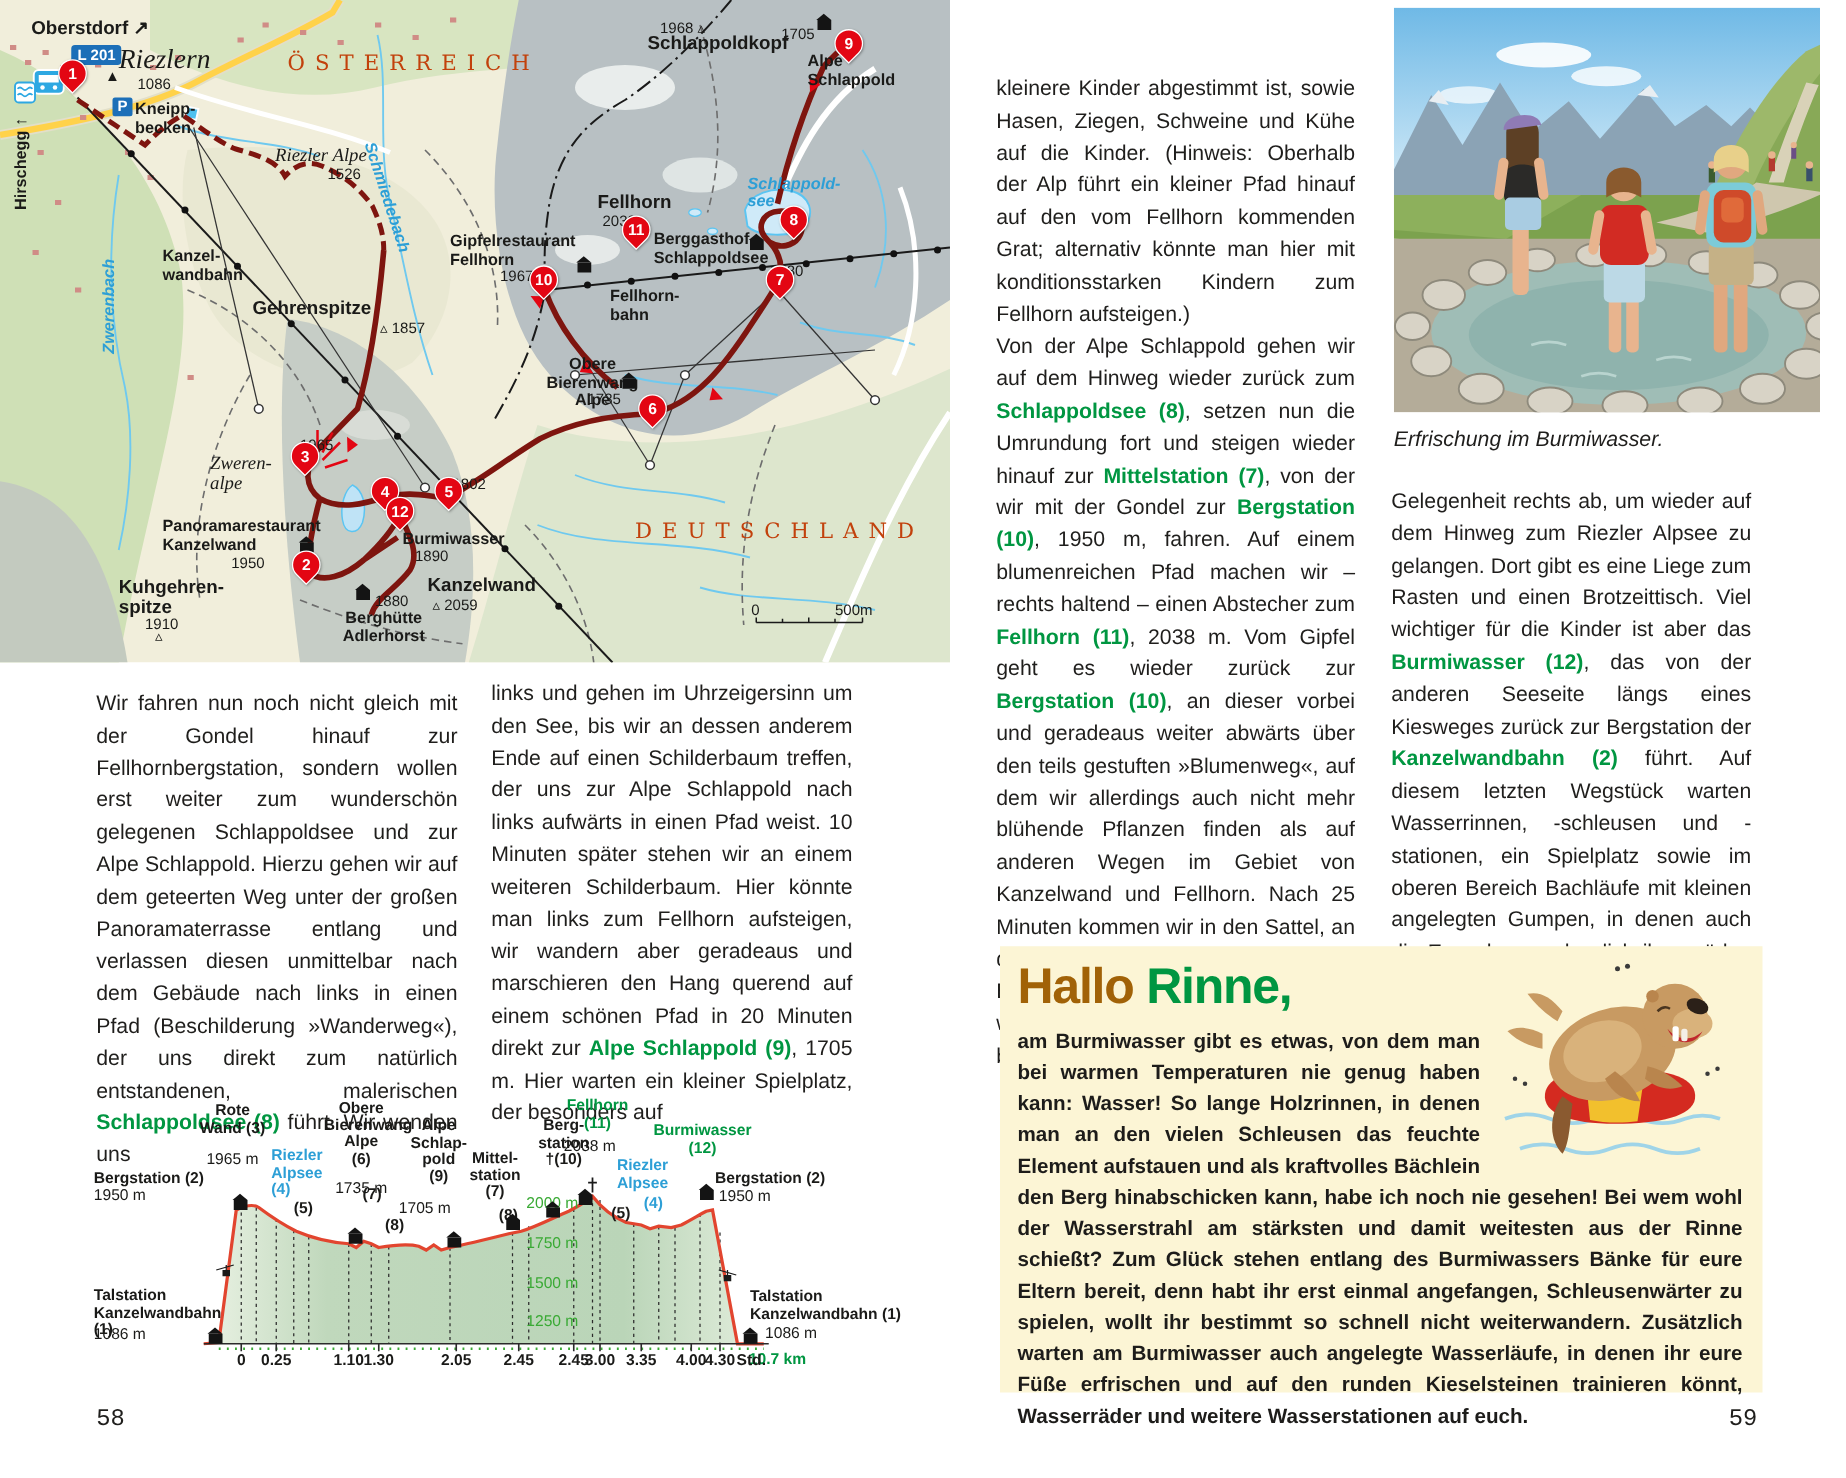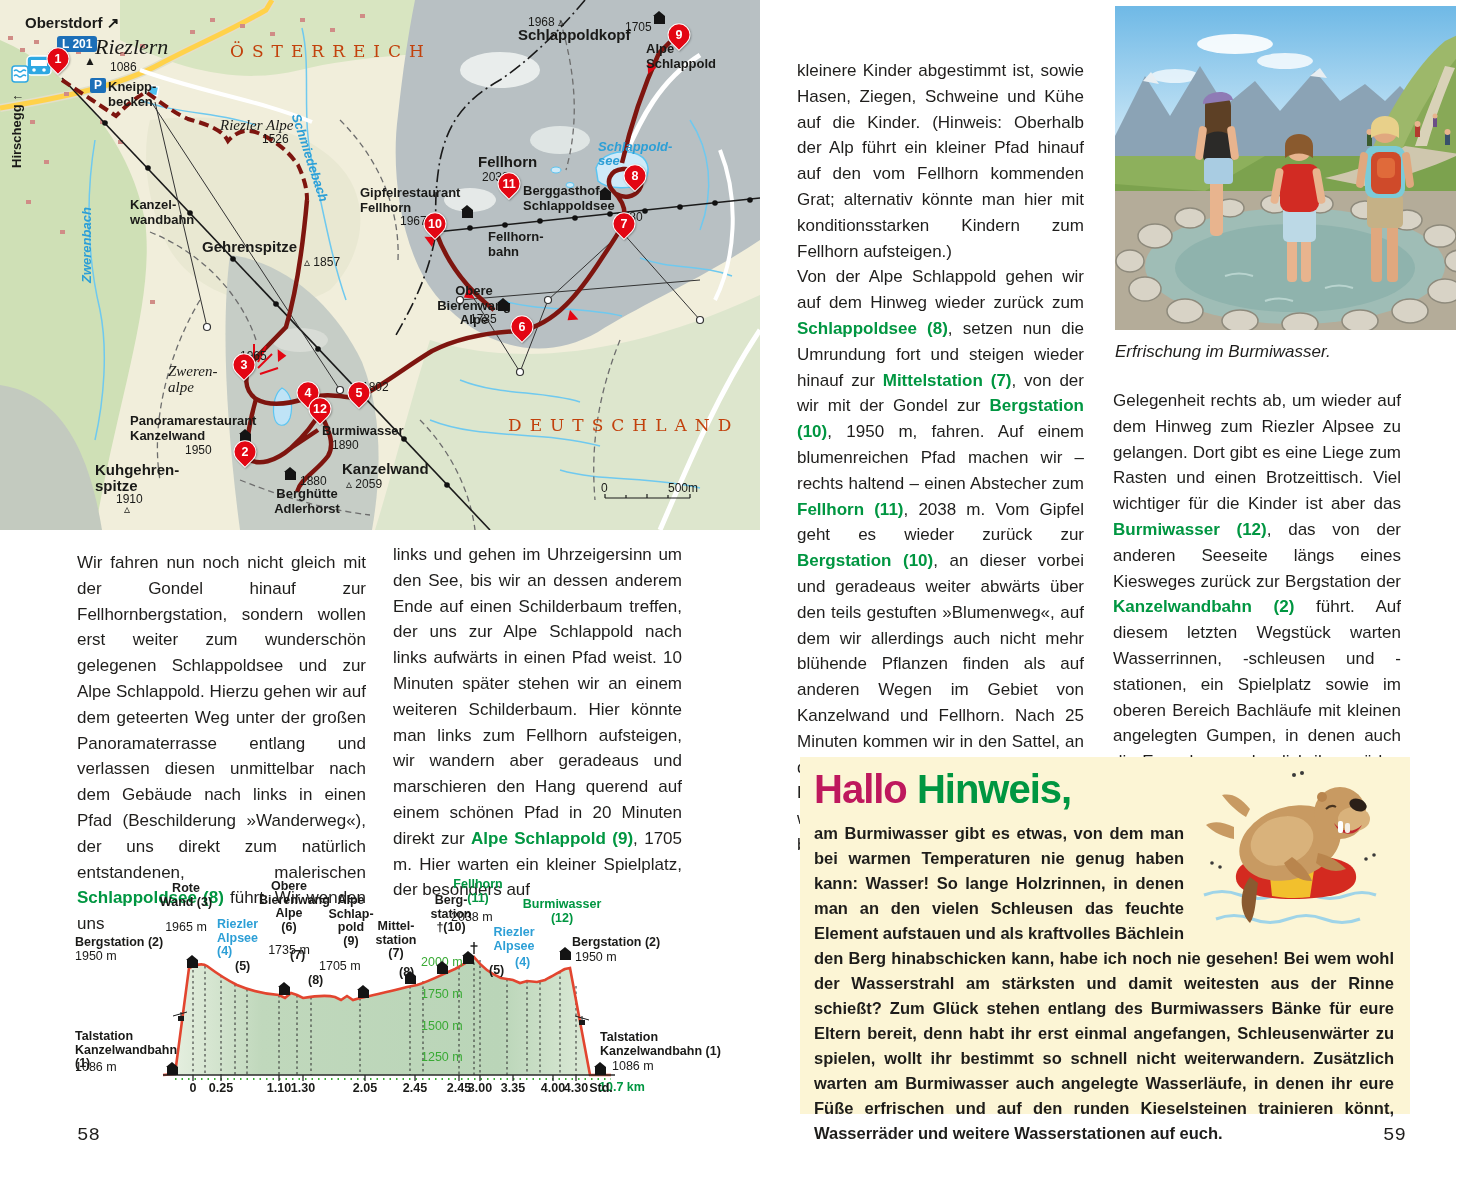--- a/index.html
+++ b/index.html
@@ -28,21 +28,21 @@
       border-radius:50% 50% 50% 0;transform:translate(-50%,-90%) rotate(-45deg);
       box-shadow:0 1px 2px rgba(0,0,0,.35);z-index:6;}
   .mk span{display:flex;align-items:center;justify-content:center;width:100%;height:100%;
       transform:rotate(45deg);color:#fff;font-weight:700;font-size:12.5px;}
   .hutic{position:absolute;width:11px;height:8px;background:#141414;z-index:5;}
   .hutic::before{content:"";position:absolute;top:-5px;left:-1px;width:0;height:0;
       border-left:6.5px solid transparent;border-right:6.5px solid transparent;border-bottom:5px solid #141414;}
   
   .col{position:absolute;text-align:justify;font-size:17px;line-height:25.8px;white-space:pre-line;}
   .c-green{color:#009641;font-weight:700;}
-  .c-red{color:#be185d;}
+  .c-red{color:#a16207;}
   .col-l1{left:77px;top:550px;width:289px;}
   .col-l2{left:393px;top:542px;width:289px;}
   .col-r1{left:797px;top:58px;width:287px;}
   .col-r2{left:1113px;top:388px;width:288px;}
   .caption{position:absolute;left:1115px;top:342px;width:340px;font-style:italic;font-size:17px;}
   .pageno{position:absolute;top:1124px;font-size:19px;font-family:Liberation Mono, monospace;}
   .pageno.left{left:77px;}
   .pageno.right{left:1383px;}
   
   .chart{position:absolute;left:75px;top:878px;width:665px;height:250px;}
@@ -636,19 +636,19 @@
         <g fill="#3a3a3a">
           <circle cx="96" cy="8" r="2"></circle>
             <circle cx="104" cy="6" r="2"></circle>
           <circle cx="14" cy="96" r="1.8"></circle>
             <circle cx="22" cy="100" r="1.8"></circle>
           <circle cx="168" cy="92" r="1.8"></circle>
             <circle cx="176" cy="88" r="1.8"></circle>
         </g>
       </svg>
     </div>
-    <h2 class="kb-title"><span class="c-red">Hallo </span><span class="c-green">Hinweis,</span></h2>
+    <h2 class="kb-title"><span class="c-red">Hallo </span><span class="c-green">Rinne,</span></h2>
     <p class="kb-body"><span>am Burmiwasser gibt es etwas, von dem man bei warmen Temperaturen nie genug haben kann: Wasser! So lange Holzrinnen, in denen man an den vielen Schleusen das feuchte Element aufstauen und als kraftvolles Bächlein den Berg hinabschicken kann, habe ich noch nie gesehen! Bei wem wohl der Wasserstrahl am stärksten und damit weitesten aus der Rinne schießt? Zum Glück stehen entlang des Burmiwassers Bänke für eure Eltern bereit, denn habt ihr erst einmal angefangen, Schleusenwärter zu spielen, wollt ihr bestimmt so schnell nicht weiterwandern. Zusätzlich warten am Burmiwasser auch angelegte Wasserläufe, in denen ihr eure Füße erfrischen und auf den runden Kieselsteinen trainieren könnt, Wasserräder und weitere Wasserstationen auf euch.</span></p>
   </div>
 
   <div class="pageno right">59</div>
 
 </div>
 
 </body></html>

